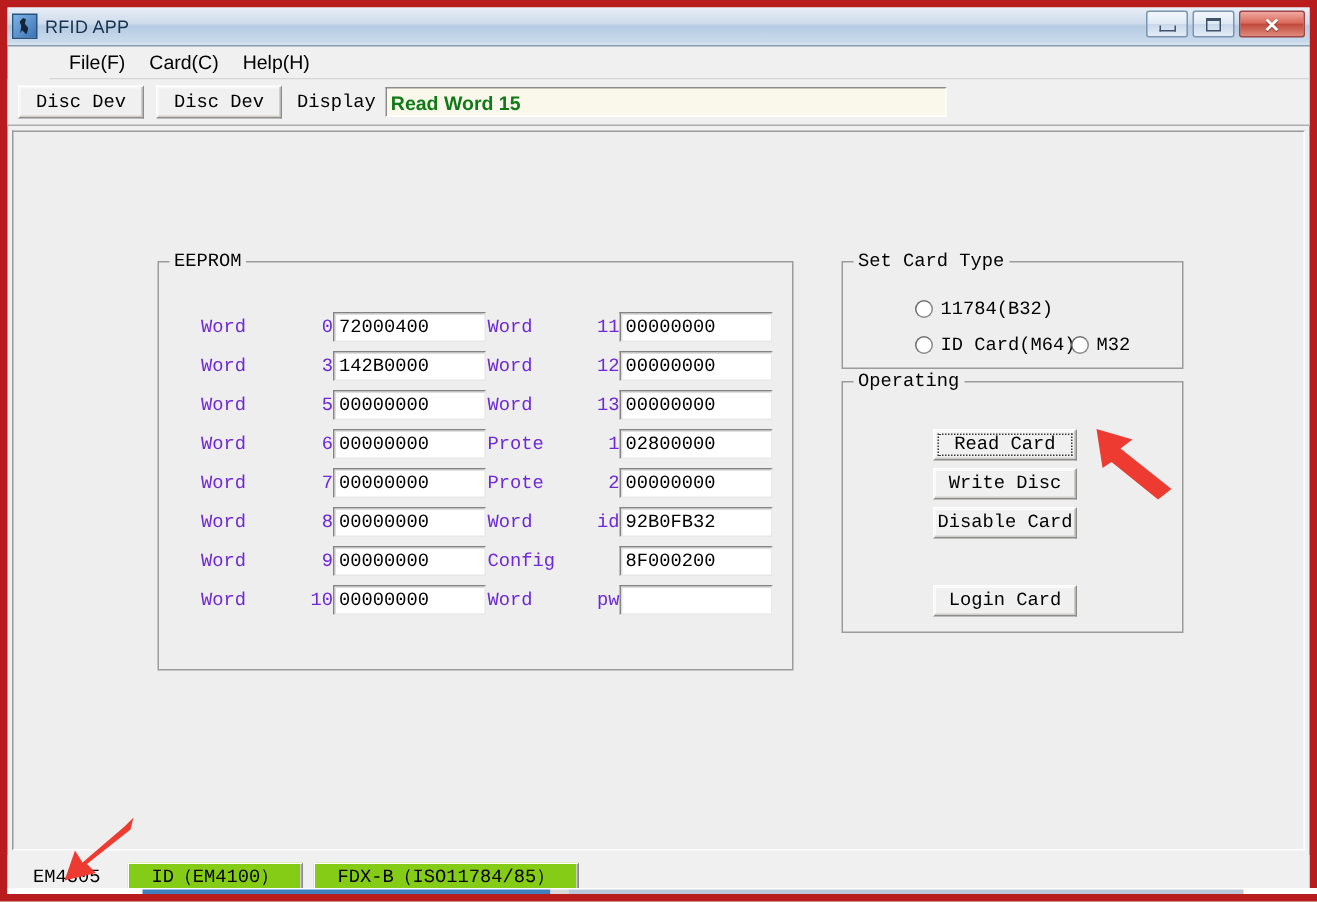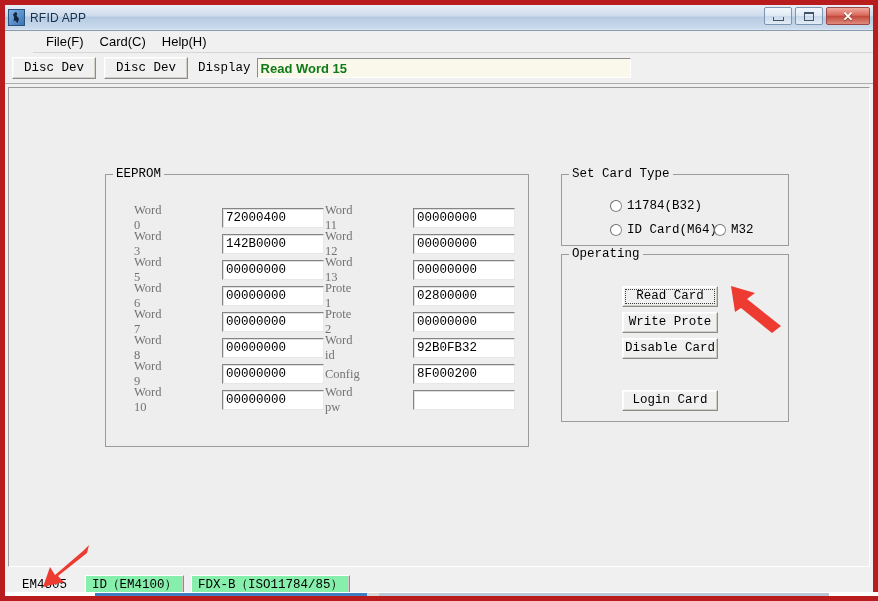--- a/index.html
+++ b/index.html
@@ -209,28 +209,27 @@
   
   #eeprom-group { left: 96px; top: 86px; width: 424px; height: 273px; }
 
   .field-row {
     position: absolute;
     display: flex;
     align-items: center;
     height: 20px;
   }
   .field-label {
-    font-family: Liberation Serif, serif;
-    font-size: 12.5px;
-    color: #737373;
+    font-family: Liberation Mono, monospace;
+    font-size: 12.5px;
+    color: #6d28d9;
     white-space: nowrap;
     width: 88px;
     display: flex;
     justify-content: space-between;
-    flex-direction: column;
   }
   .field-label.narrow { display: block; }
   .field-input {
     width: 102px;
     height: 20px;
     box-sizing: border-box;
     background: #ffffff;
     border: 1px solid;
     border-color: #848484 #e8e8e8 #e8e8e8 #848484;
     box-shadow: inset 1px 1px 0 #5f5f5f33;
@@ -301,23 +300,23 @@
     align-items: flex-end;
     padding-left: 8px;
     position: relative;
   }
   .tab {
     font-family: "Liberation Mono", monospace;
     font-size: 12.5px;
     color: #000;
     height: 21px;
     line-height: 19px;
-    padding: 0 6px;
-    box-sizing: border-box;
-    background: #86efac;
+    padding: 0 15px;
+    box-sizing: border-box;
+    background: #84cc16;
     border: 1px solid;
     border-color: #ffffff #8c8c8c #8c8c8c #ffffff;
     box-shadow: inset -1px -1px 0 #d0cdc6;
     margin-right: 7px;
     white-space: nowrap;
   }
   .tab.selected {
     border-color: transparent;
     box-shadow: none;
     background: transparent;
@@ -506,21 +505,21 @@
       </div>
       <div class="radio-row" style="left:152px; top:48px;">
         <span class="radio-dot"></span>
         <span>M32</span>
       </div>
     </div>
 
     <div class="groupbox" id="operating-group">
       <span class="gb-title">Operating</span>
       <div class="op-btn focused" style="top:31px;">Read Card</div>
-      <div class="op-btn" style="top:57px;">Write Prote</div>
+      <div class="op-btn" style="top:57px;">Write Disc</div>
       <div class="op-btn" style="top:83px;">Disable Card</div>
       <div class="op-btn" style="top:135px;">Login Card</div>
     </div>
 
     <svg class="arrow" style="left:716px; top:192px;" width="70" height="56" viewBox="0 0 70 56">
       <polygon points="6,6 30,13 22,19 56,46 47,53 16,28 10,32" fill="#ee3b32"></polygon>
     </svg>
 
   </div>
 

